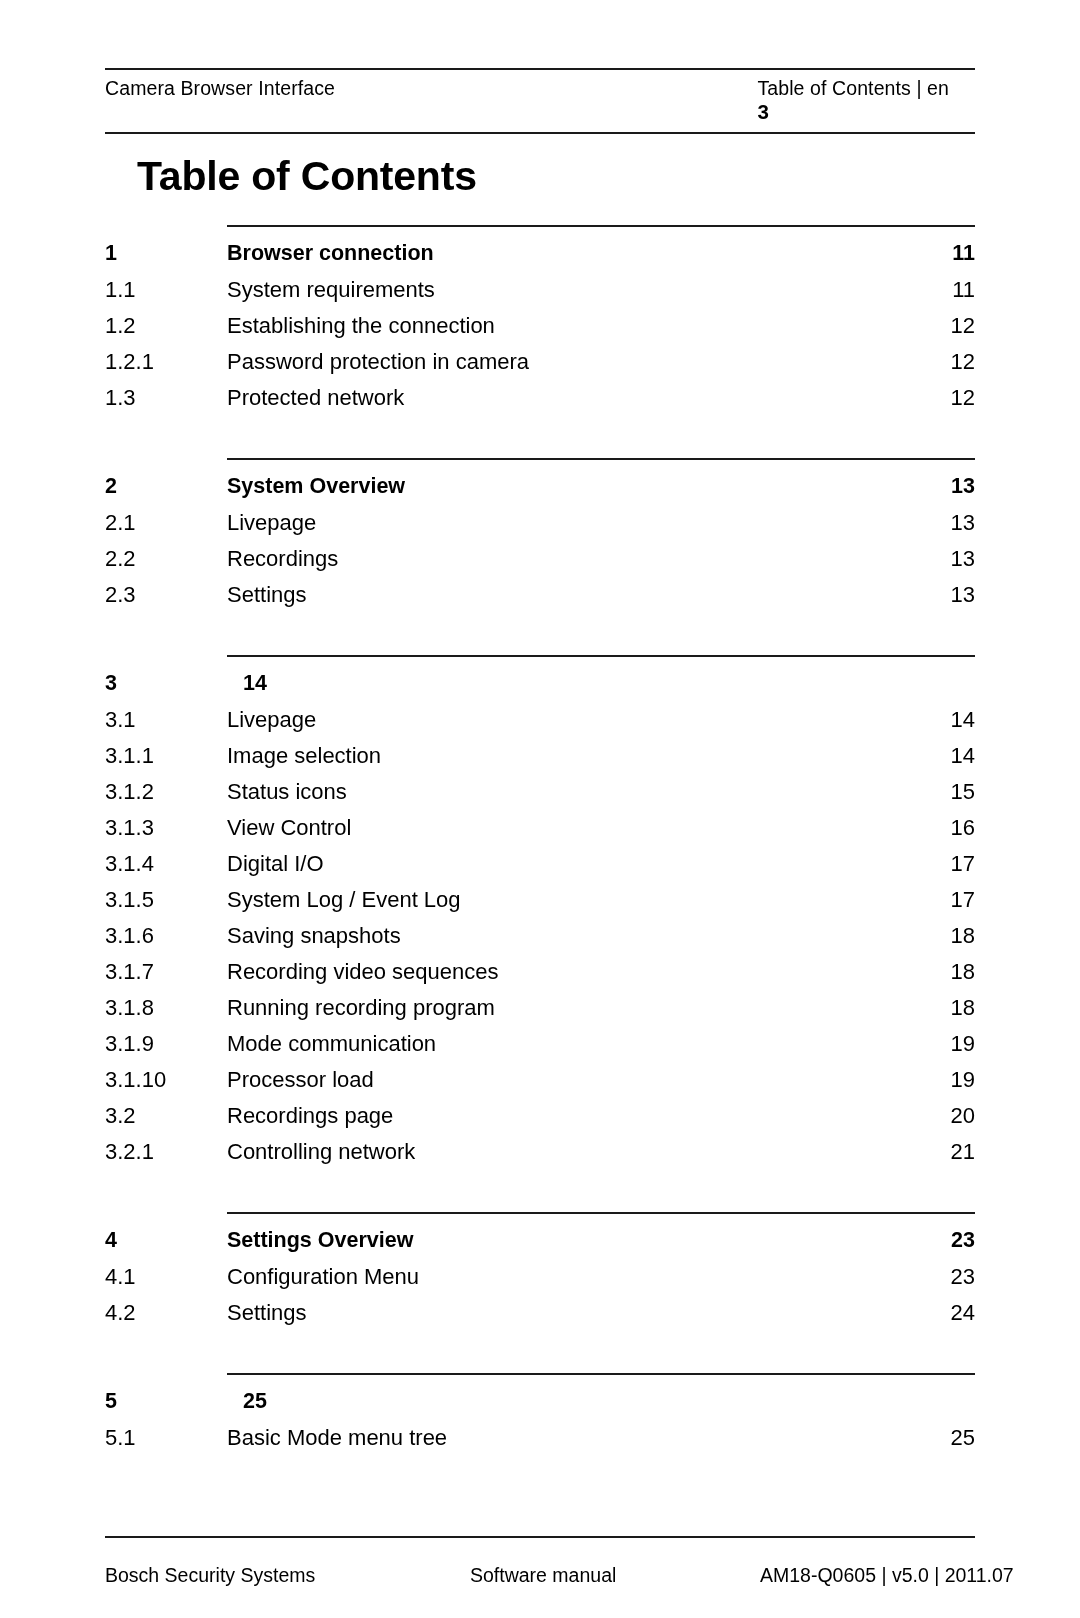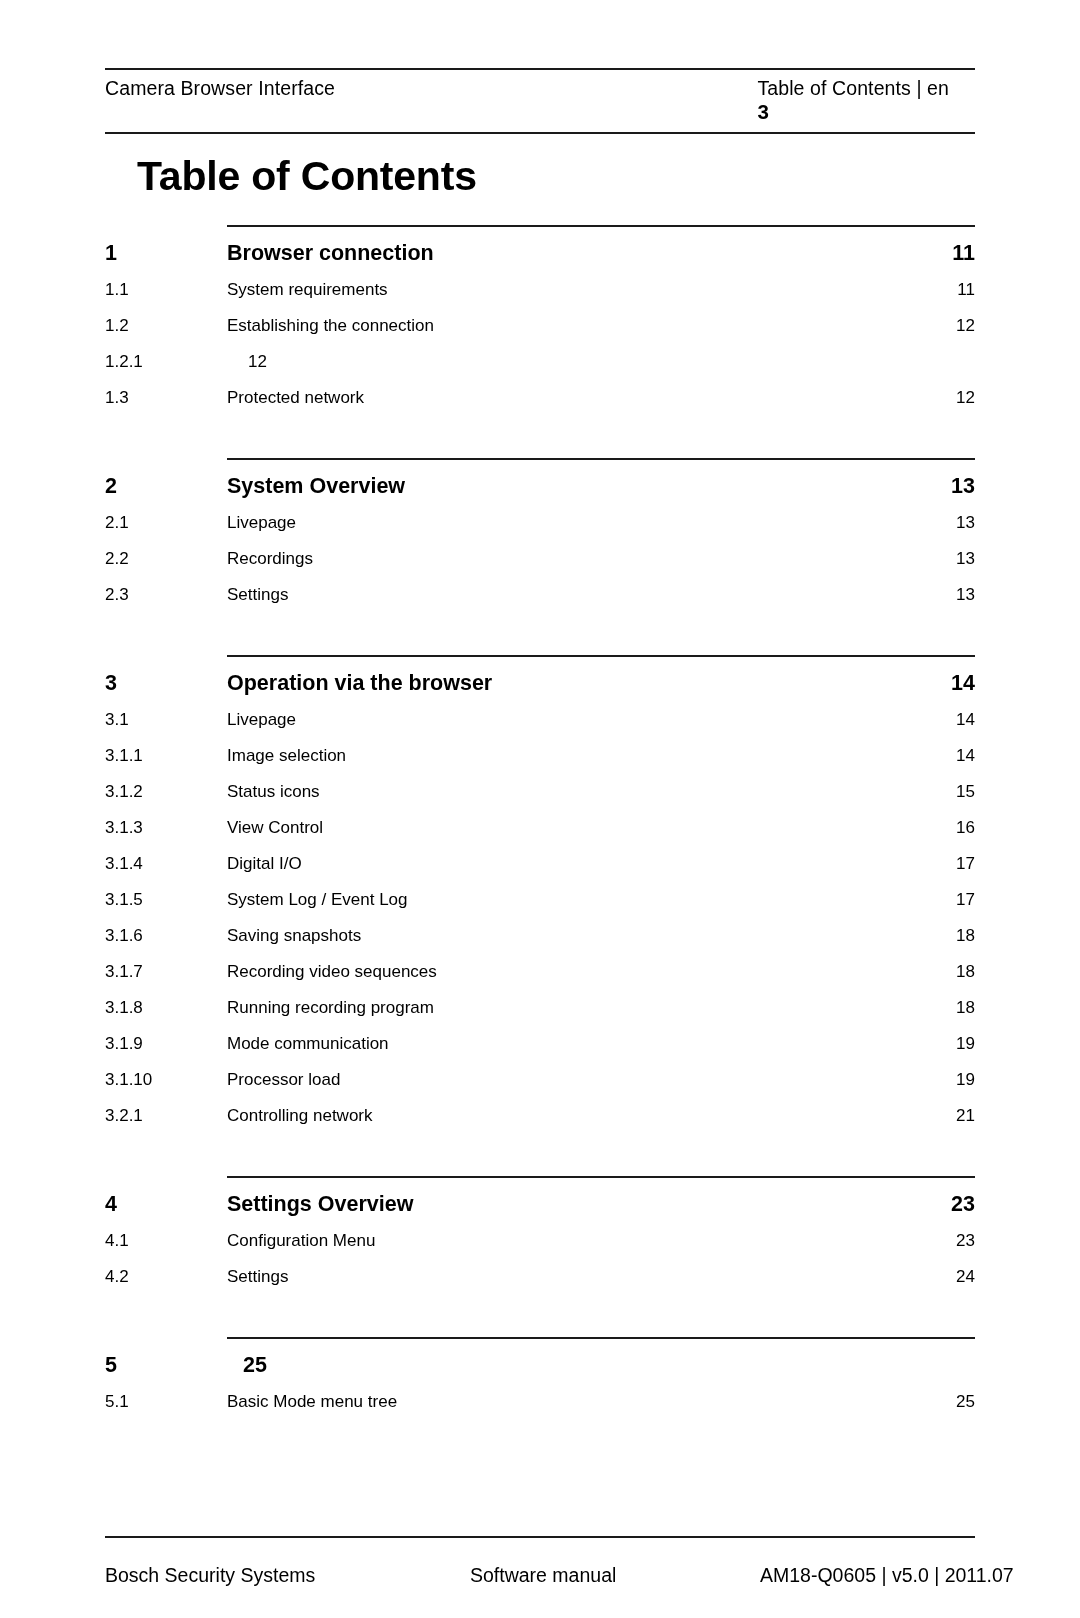--- a/index.html
+++ b/index.html
@@ -85,21 +85,21 @@
   }
   .group-rule {
     margin-left: 122px;
     border-top: 2px solid #1a1a1a;
     height: 0;
     margin-bottom: 7px;
   }
   .toc-row {
     display: flex;
     align-items: baseline;
-    font-size: 17px;
+    font-size: 22px;
     line-height: 36px;
     white-space: nowrap;
   }
   .toc-row .num {
     width: 122px;
     flex: 0 0 122px;
   }
   .toc-row .title {
     flex: 1 1 auto;
     overflow: hidden;
@@ -148,20 +148,21 @@
           <span class="title">System requirements</span>
           <span class="pg">11</span>
         </div>
         <div class="toc-row">
           <span class="num">1.2</span>
           <span class="title">Establishing the connection</span>
           <span class="pg">12</span>
         </div>
         <div class="toc-row">
           <span class="num">1.2.1</span>
+          <span class="title">Password protection in camera</span>
           <span class="pg">12</span>
         </div>
         <div class="toc-row">
           <span class="num">1.3</span>
           <span class="title">Protected network</span>
           <span class="pg">12</span>
         </div>
       </div>
       <div class="toc-group">
         <div class="group-rule"></div>
@@ -183,21 +184,20 @@
         <div class="toc-row">
           <span class="num">2.3</span>
           <span class="title">Settings</span>
           <span class="pg">13</span>
         </div>
       </div>
       <div class="toc-group">
         <div class="group-rule"></div>
         <div class="toc-row level1">
           <span class="num">3</span>
-          <span class="title">Operation via the browser</span>
           <span class="pg">14</span>
         </div>
         <div class="toc-row">
           <span class="num">3.1</span>
           <span class="title">Livepage</span>
           <span class="pg">14</span>
         </div>
         <div class="toc-row">
           <span class="num">3.1.1</span>
           <span class="title">Image selection</span>
@@ -240,20 +240,25 @@
         </div>
         <div class="toc-row">
           <span class="num">3.1.9</span>
           <span class="title">Mode communication</span>
           <span class="pg">19</span>
         </div>
         <div class="toc-row">
           <span class="num">3.1.10</span>
           <span class="title">Processor load</span>
           <span class="pg">19</span>
+        </div>
+        <div class="toc-row">
+          <span class="num">3.2</span>
+          <span class="title">Recordings page</span>
+          <span class="pg">20</span>
         </div>
         <div class="toc-row">
           <span class="num">3.2.1</span>
           <span class="title">Controlling network</span>
           <span class="pg">21</span>
         </div>
       </div>
       <div class="toc-group">
         <div class="group-rule"></div>
         <div class="toc-row level1">

